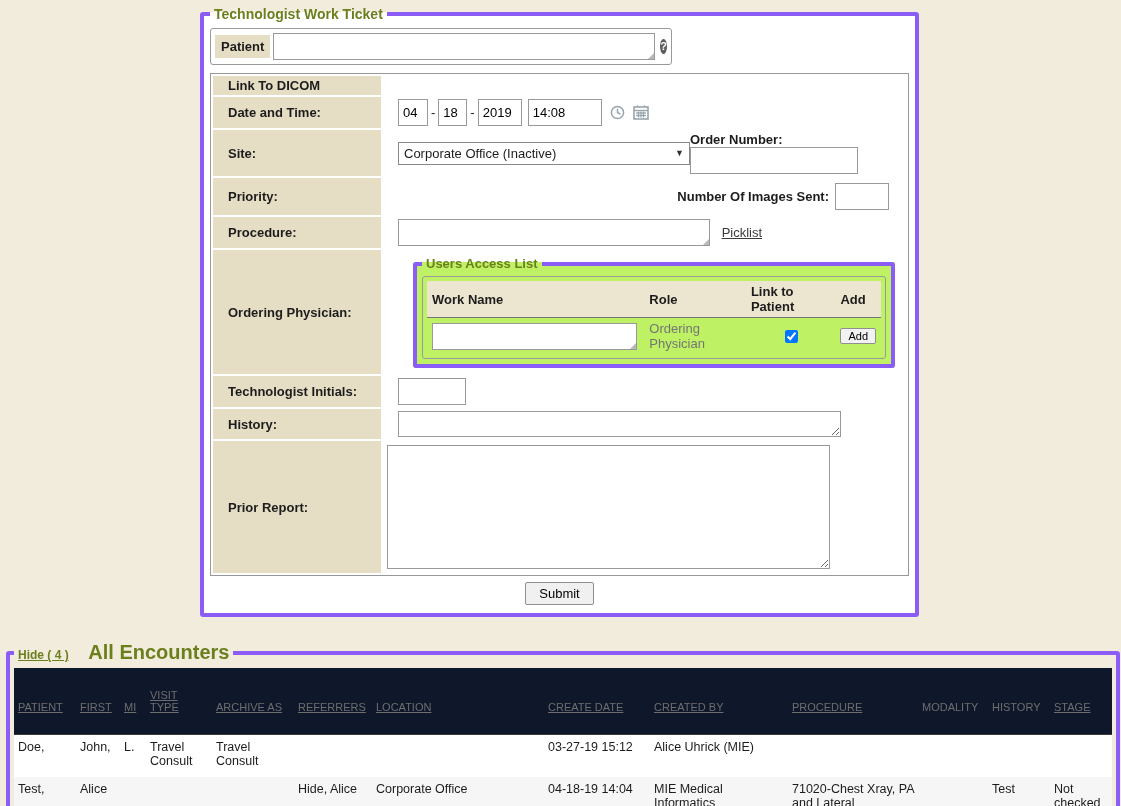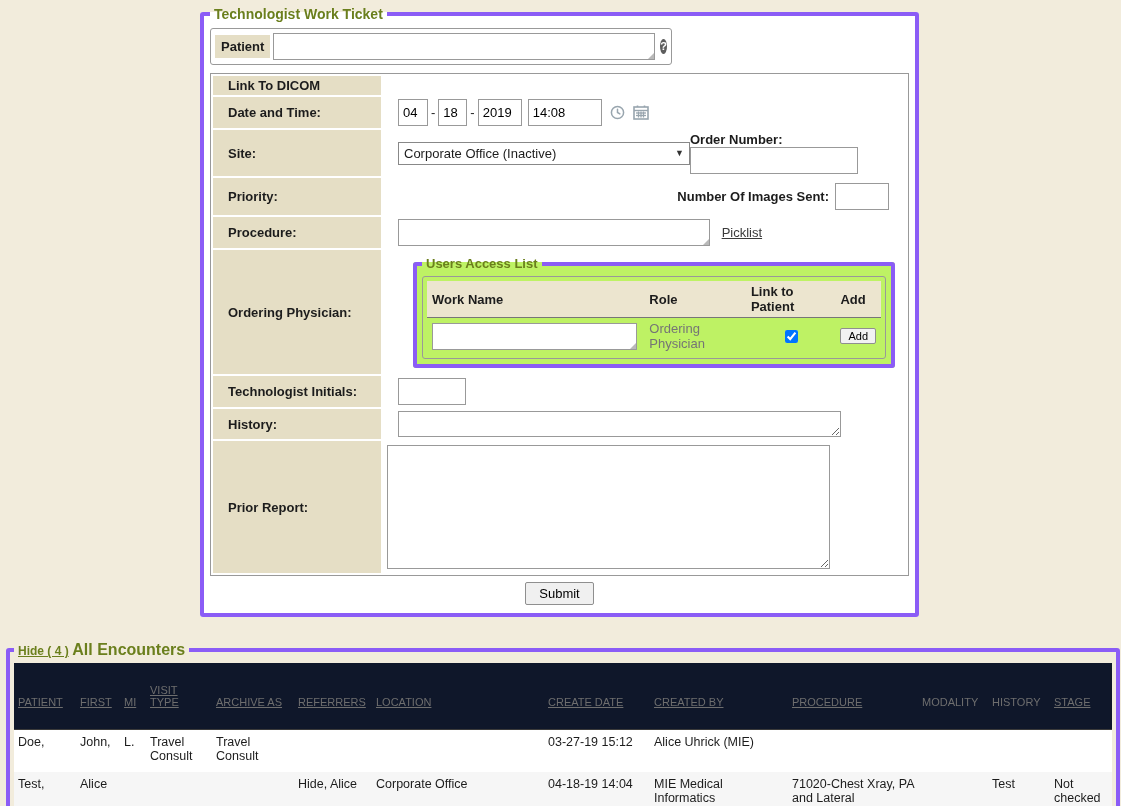--- a/index.html
+++ b/index.html
@@ -64,21 +64,21 @@
 
   textarea.ta { border:1px solid #999; font:13px "Liberation Sans",sans-serif; resize:both; display:block; }
 
   .submit-row { text-align:center; padding:6px 0 2px 0; }
   .submit-btn { font:13px "Liberation Sans",sans-serif; padding:3px 13px; background:#f0f0f0;
     border:1px solid #8f8f8f; border-radius:2px; cursor:pointer; }
 
   
   .encounters { margin:24px 6px 0 6px; background:transparent; padding:4px 4px 6px 4px; }
   .encounters > legend .hide-link { font-size:12px; text-decoration:underline; cursor:pointer; color:#6b7f1d; }
-  .encounters > legend .enc-title { font-size:16px; margin-left:0; }
+  .encounters > legend .enc-title { font-size:20px; margin-left:16px; }
 
   table.enc { width:100%; background:#fff; border-collapse:collapse; table-layout:fixed; font-size:12.5px; }
   table.enc th { color:#6e6e6e; font-size:11px; font-weight:normal; text-align:left;
     padding:21px 4px; vertical-align:bottom; border-bottom:1px solid #3a3a3a; background:#0f172a; }
   table.enc th.sortable { text-decoration:underline; cursor:pointer; }
   table.enc td { padding:5px 4px 9px 4px; vertical-align:top; overflow:hidden; }
   table.enc tbody tr:nth-child(even) { background:#f6f6f6; }
   table.enc td.nowrap { white-space:nowrap; }
 
   svg.gicon { display:block; }

